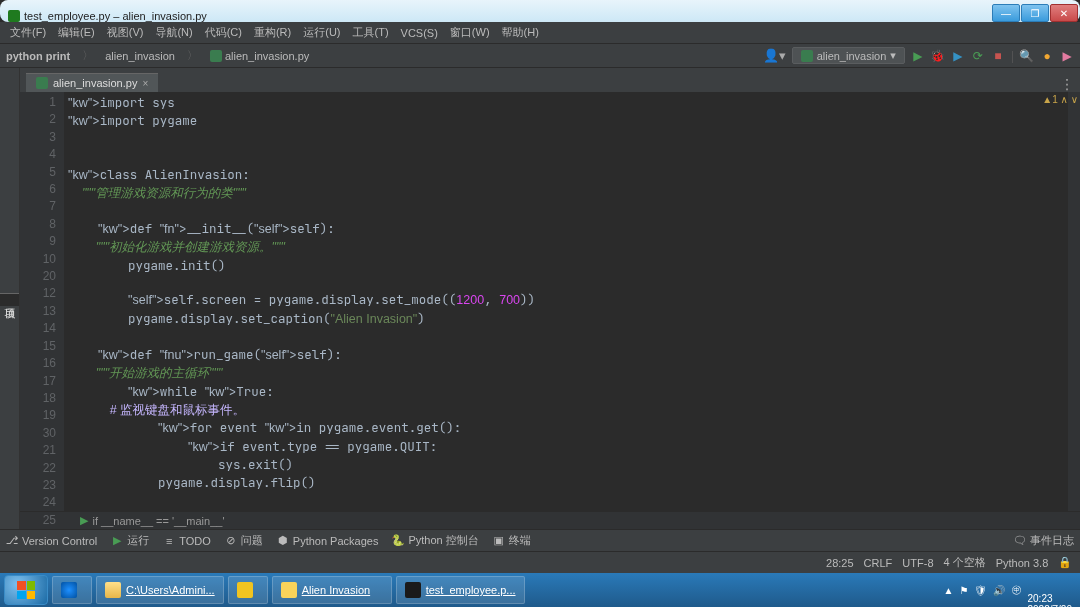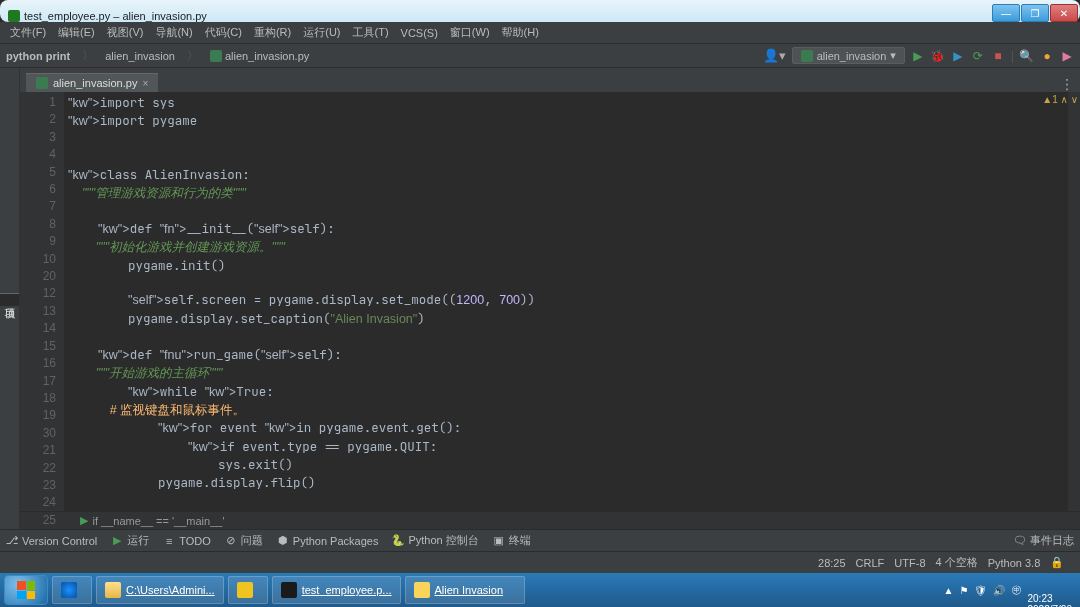--- a/index.html
+++ b/index.html
@@ -43,36 +43,36 @@
 .tab-row { height: 24px; background: #3c3f41; display: flex; align-items: flex-end; padding-left: 6px; justify-content:space-between;}
 .tab { background: #515658; padding: 3px 10px; color: #ddd; font-size: 11px; display:flex; align-items:center; gap:5px; border-top:1px solid #666;}
 .tab .x { color:#aaa; font-size:10px; }
 .tab-right { color:#aaa; padding-right:6px; font-size:14px; cursor:pointer;}
 
 .editor-body { flex: 1; display: flex; min-height: 0; background:#2b2b2b; }
 .gutter { width: 44px; background: #313335; color: #606366; text-align: right; padding-right: 8px; font-family: "Consolas","JetBrains Mono",monospace; font-size: 12px; line-height: 17.4px; padding-top:2px; position:relative;}
 .code { flex: 1; font-family: "Consolas","JetBrains Mono",monospace; font-size: 12.5px; line-height: 17.4px; color: #a9b7c6; white-space: pre; padding-top:2px; padding-left: 4px; overflow:hidden;}
 .code .str { color: #6a8759; }
 .code .doc { color: #629755; font-style: italic; }
-.code .num { color: #c4b5fd; }
-.code .comment { color: #fdba74; }
+.code .num { color: #d946ef; }
+.code .comment { color: #c4b5fd; }
 .rightstripe { width: 12px; background: #313335; position:relative;}
 .rightstripe .warn { position:absolute; top:2px; right:2px; color:#c9a54a; font-size:10px;}
 
 
 .filecrumb { height: 18px; background: #313335; color: #999; font-size: 11px; padding-left: 60px; display:flex; align-items:center; border-top:1px solid #2b2b2b;}
 
 
 .bottomtabs { height: 22px; background: #3c3f41; display: flex; align-items: center; padding: 0 6px; border-top: 1px solid #2b2b2b; gap: 14px; color:#bbb; font-size:11px; justify-content:space-between;}
 .bottomtabs-left { display:flex; gap:14px;}
 .btab { display:flex; align-items:center; gap:4px; cursor:pointer;}
 .bico { width:12px; height:12px; display:inline-flex; align-items:center; justify-content:center;}
 
 
-.statusbar { height: 22px; background: #3c3f41; border-top: 1px solid #2b2b2b; display: flex; align-items: center; justify-content: flex-end; padding: 0 16px; gap: 10px; color:#bbb; font-size:11px;}
+.statusbar { height: 22px; background: #3c3f41; border-top: 1px solid #2b2b2b; display: flex; align-items: center; justify-content: flex-end; padding: 0 8px; gap: 10px; color:#bbb; font-size:11px;}
 .lock { color:#aaa; font-size:11px;}
 
 
 .taskbar { height: 34px; background: linear-gradient(#2a7ab9,#1f5a8b); display: flex; align-items: center; padding: 0 4px; gap: 4px; color:#fff; font-size:11px;}
 .startbtn { width: 44px; height: 30px; background: radial-gradient(circle at 30% 30%, #7ec0ee, #1b6aa5); border-radius:4px; display:flex; align-items:center; justify-content:center; border:1px solid #3a8cc7;}
 .winflag { width:18px; height:18px; display:grid; grid-template-columns:1fr 1fr; grid-template-rows:1fr 1fr; gap:1px;}
 .winflag div:nth-child(1){background:#f25022;} .winflag div:nth-child(2){background:#7fba00;}
 .winflag div:nth-child(3){background:#00a4ef;} .winflag div:nth-child(4){background:#ffb900;}
 .taskbtn { height: 28px; background: rgba(255,255,255,0.12); border:1px solid rgba(255,255,255,0.2); border-radius:2px; display:flex; align-items:center; gap:5px; padding:0 8px; min-width:40px; cursor:pointer;}
 .taskbtn.wide{min-width:120px;text-decoration:underline;}
@@ -287,26 +287,26 @@
       <div class="tico ie-ico"></div>
     </div>
   <div class="taskbtn wide">
       <div class="tico folder-ico"></div>
       <span>C:\Users\Admini...</span>
     </div>
   <div class="taskbtn">
       <div class="tico py-ico"></div>
     </div>
   <div class="taskbtn wide">
+      <div class="tico pg-ico"></div>
+      <span>Alien Invasion</span>
+    </div>
+  <div class="taskbtn wide">
       <div class="tico pc-ico"></div>
       <span>test_employee.p...</span>
-    </div>
-  <div class="taskbtn wide">
-      <div class="tico pg-ico"></div>
-      <span>Alien Invasion</span>
     </div>
   <div class="tray">
     <span>▲</span>
     <span>⚑</span>
     <span>🛡</span>
     <span>🔊</span>
     <span>㊥</span>
     <div class="clock">
       <div>20:23</div>
       <div>2022/7/20</div>

